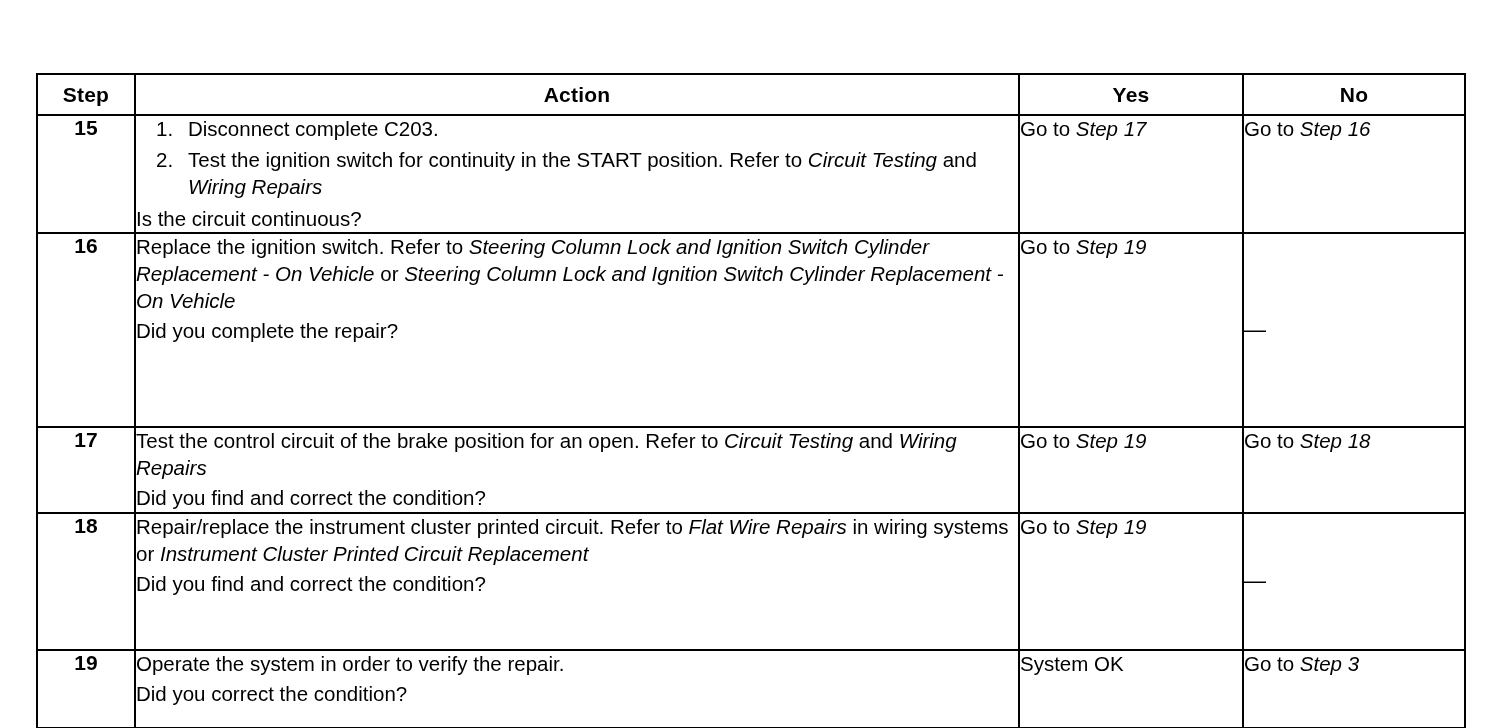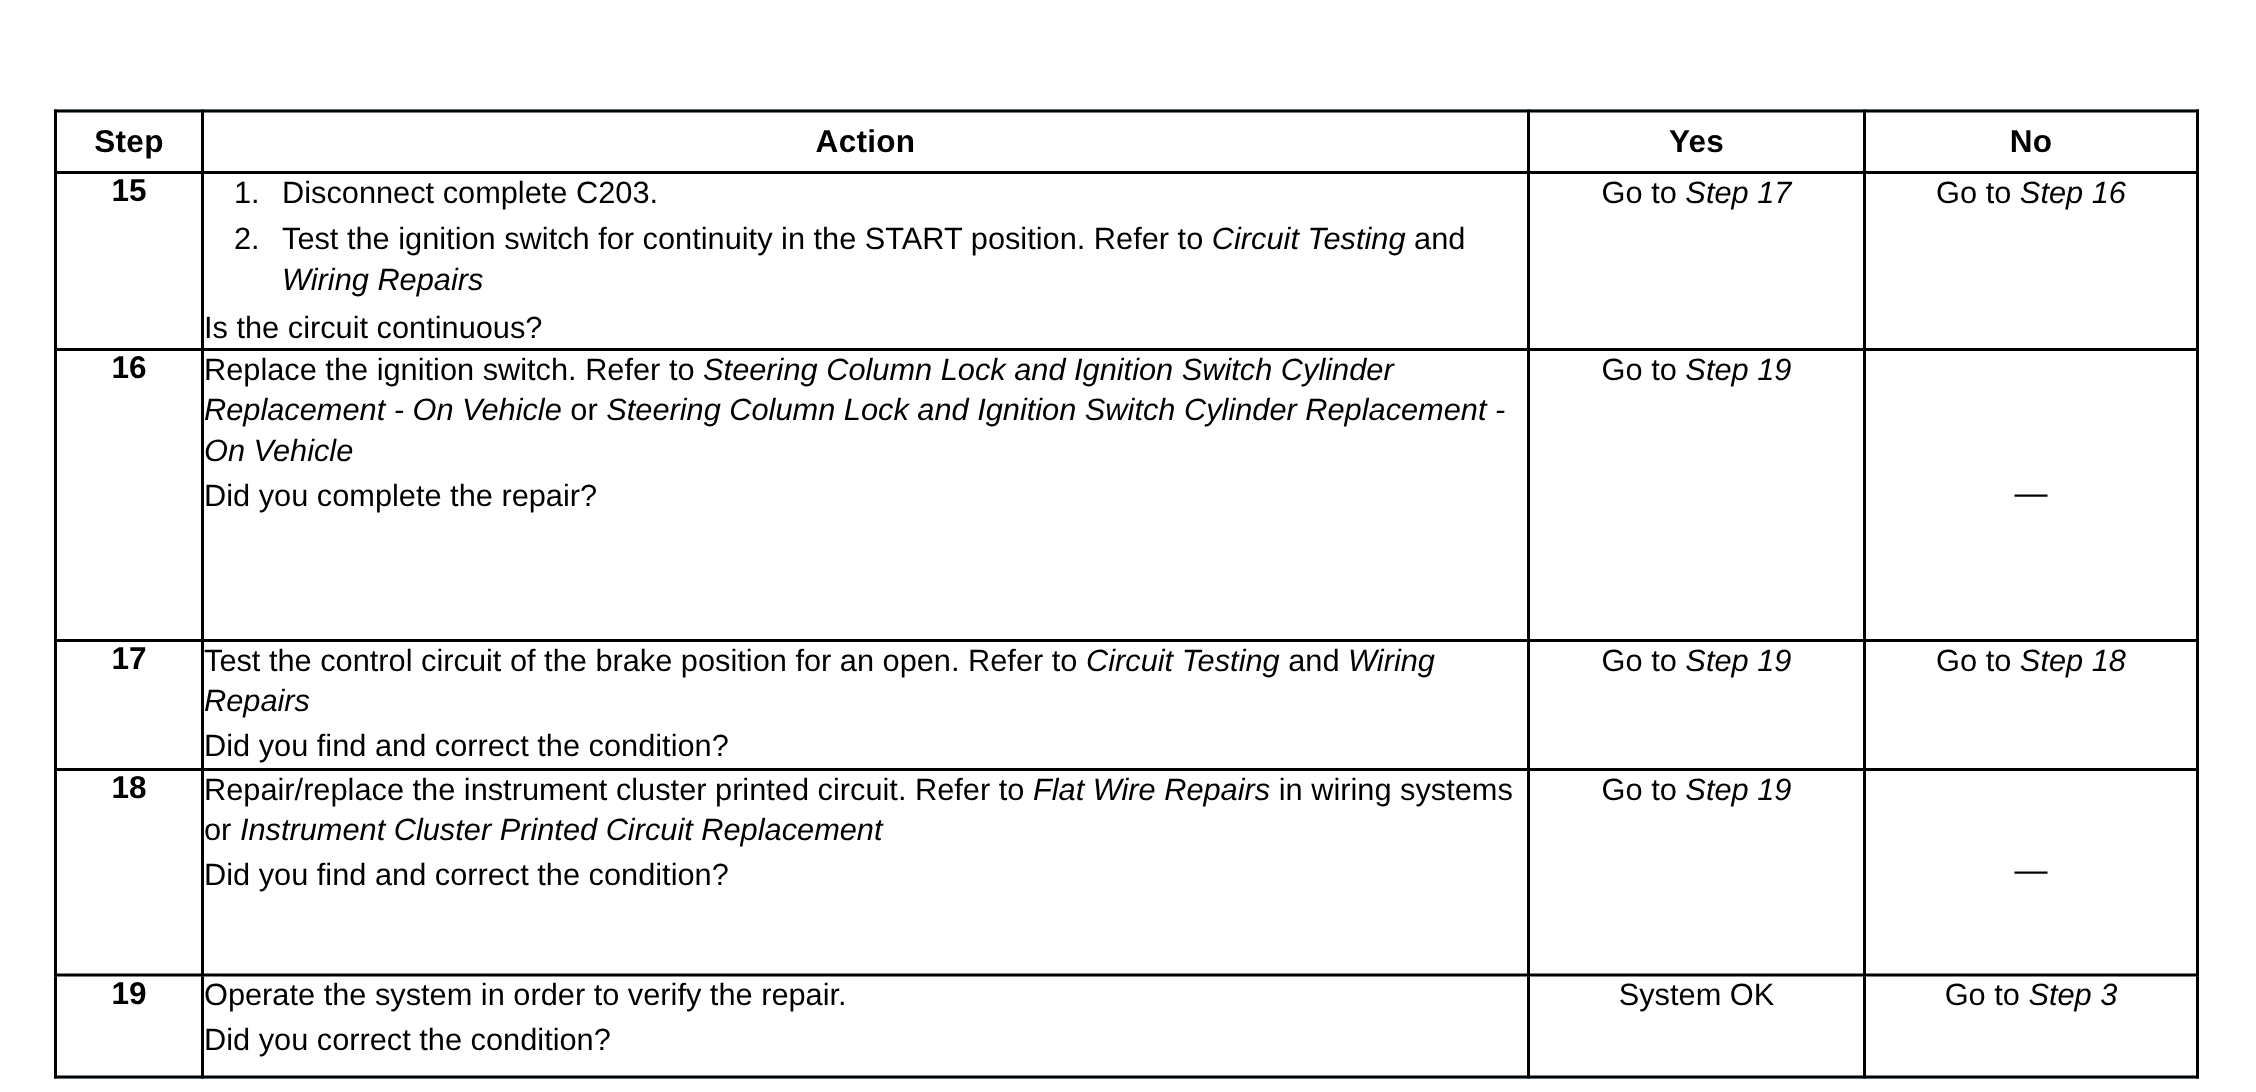--- a/index.html
+++ b/index.html
@@ -69,21 +69,21 @@
   
   td.action {
     padding: 7px 10px 7px 12px;
     font-size: 20.5px;
     line-height: 1.31;
     text-align: left;
   }
 
   
   td.ans {
-    text-align: center;
+    text-align: left;
     vertical-align: bottom;
     font-size: 20.5px;
     padding: 0 6px 7px 6px;
     line-height: 1.31;
   }
   td.ans.mid {
     vertical-align: middle;
     padding-bottom: 0;
   }
   td.ans .dash {
@@ -175,21 +175,21 @@
         </tr>
         <tr style="height: 137px;">
           <td class="step">18</td>
           <td class="action">
             <p class="line"><span>Repair/replace the instrument cluster printed circuit. Refer to </span><span class="it">Flat Wire Repairs</span><span> in wiring systems or </span><span class="it">Instrument Cluster Printed Circuit Replacement</span></p>
             <p class="line gap">Did you find and correct the condition?</p>
           </td>
           <td class="ans"><span>Go to </span><span class="it">Step 19</span></td>
           <td class="ans mid"><span class="dash">—</span></td>
         </tr>
-        <tr style="height: 68px;">
+        <tr style="height: 78px;">
           <td class="step">19</td>
           <td class="action">
             <p class="line"><span>Operate the system in order to verify the repair.</span></p>
             <p class="line gap-sm">Did you correct the condition?</p>
           </td>
           <td class="ans"><span>System OK</span></td>
           <td class="ans"><span>Go to </span><span class="it">Step 3</span></td>
         </tr>
       </tbody>
   </table>

